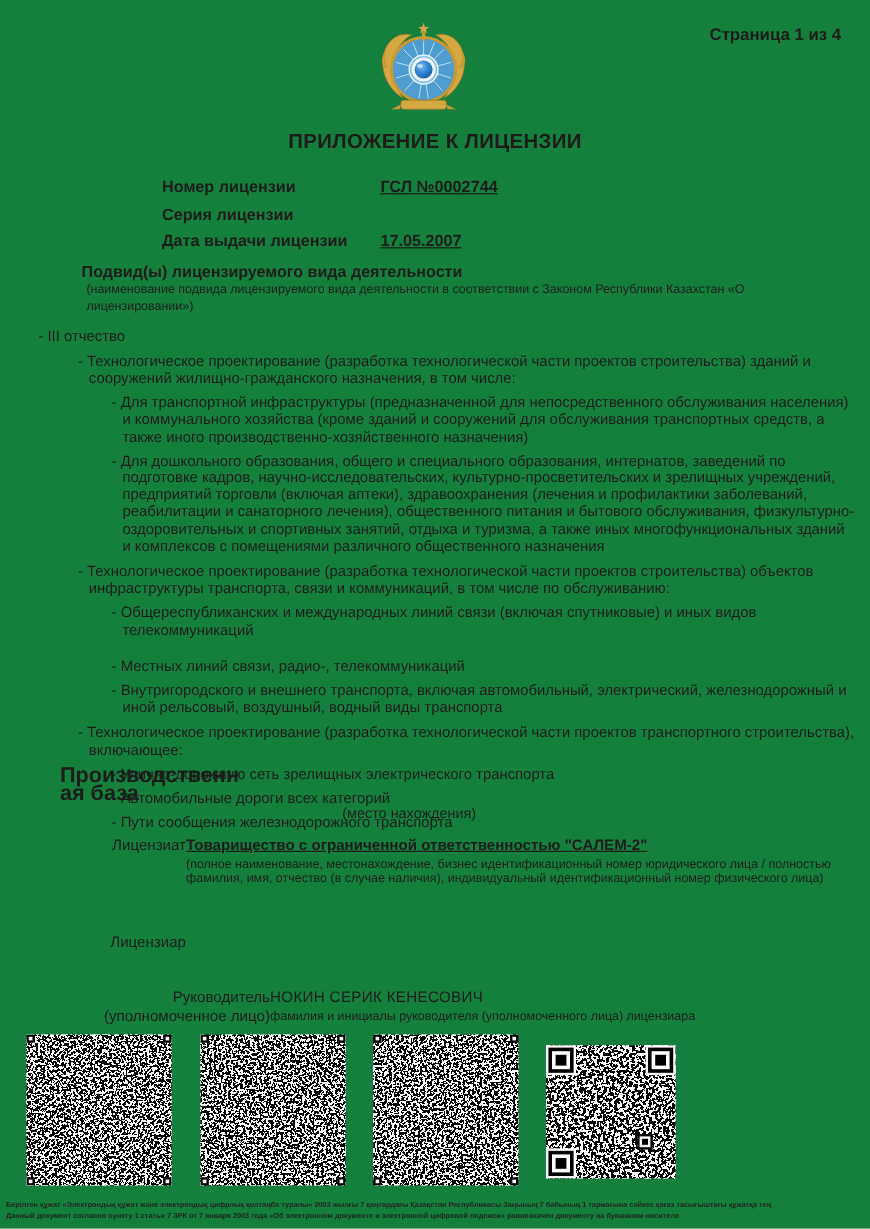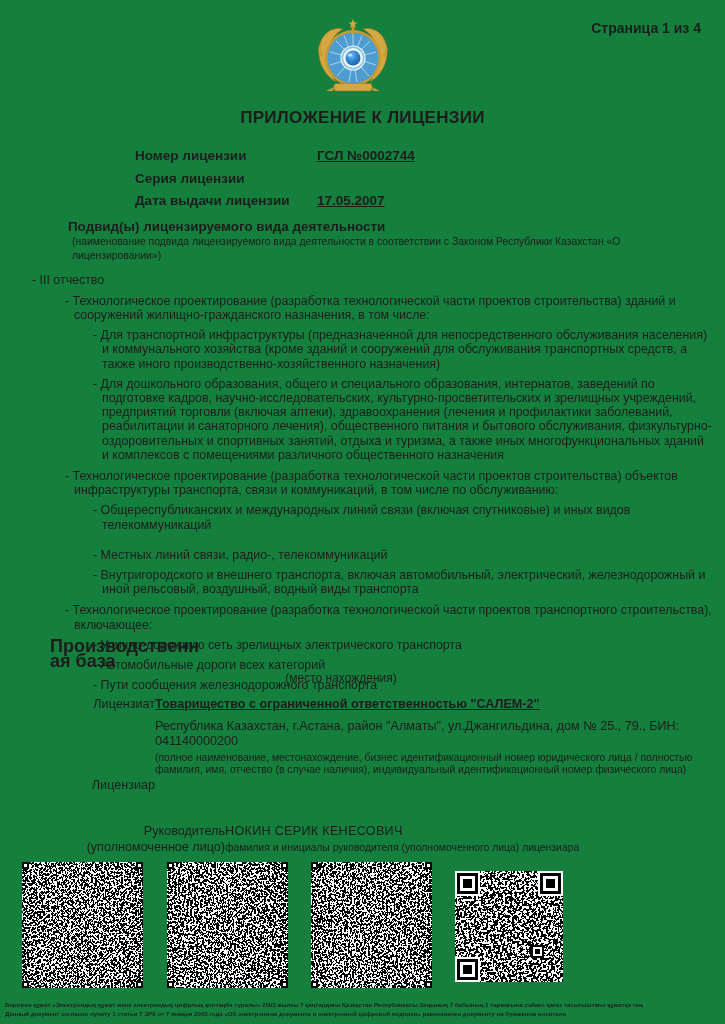--- a/index.html
+++ b/index.html
@@ -173,21 +173,20 @@
   </div>
 
   <div class="prod-label">Производственн
 ая база</div>
   <div class="loc-note">(место нахождения)</div>
 
   <div class="party row-licensee">
     <div class="party-label w105">Лицензиат</div>
     <div class="party-body">
       <div class="bold-underline">Товарищество с ограниченной ответственностью "САЛЕМ-2"</div>
-      <div class="addr">Республика Казахстан, г.Астана, район "Алматы", ул.Джангильдина, дом № 25., 79., БИН: 041140000200</div>
       <div class="fine">(полное наименование, местонахождение, бизнес идентификационный номер юридического лица / полностью фамилия, имя, отчество (в случае наличия), индивидуальный идентификационный номер физического лица)</div>
     </div>
   </div>
 
   <div class="party row-licensor">
     <div class="party-label w105">Лицензиар</div>
     <div class="party-body">
     </div>
   </div>
 

